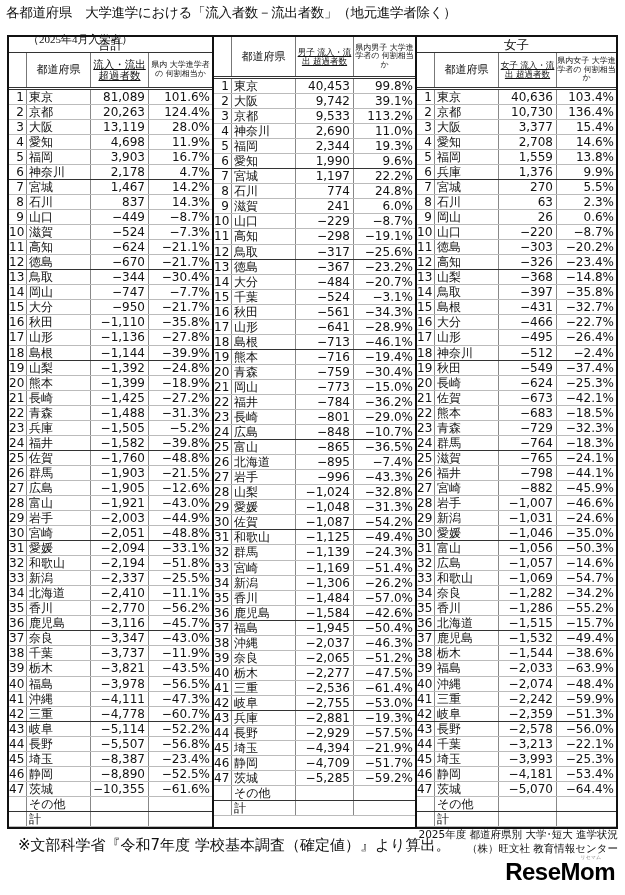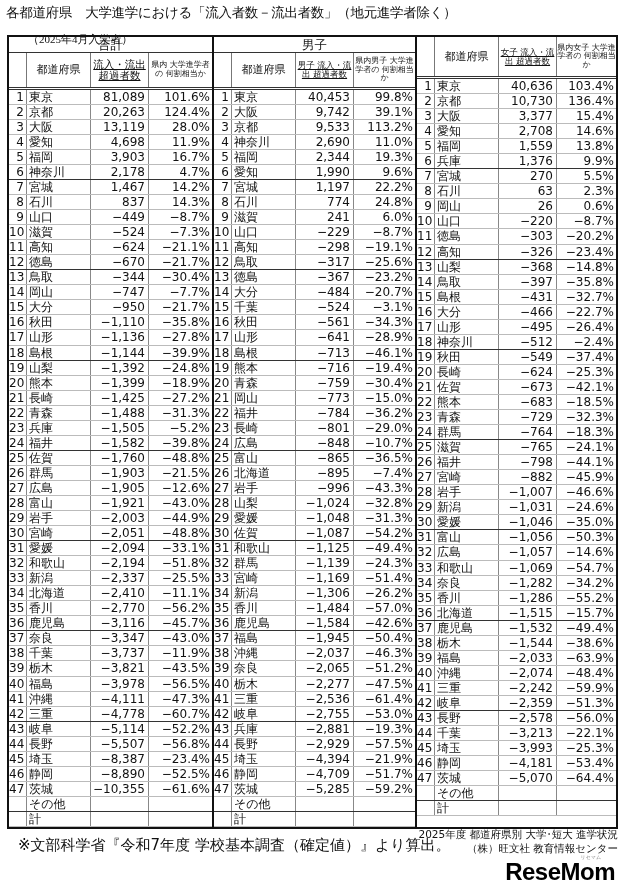--- a/index.html
+++ b/index.html
@@ -344,21 +344,20 @@
         </div>
         <div class="row">
           <div class="c-no"></div>
           <div class="c-pref">計</div>
           <div class="c-num"></div>
           <div class="c-pct"></div>
         </div>
       </div>
   </div>
   <div class="panel p2">
-    <div class="ghead">男子</div>
     <div class="chead">
       <div class="c-no"></div>
       <div class="c-pref h-pref">都道府県</div>
       <div class="c-num h-num small">男子 流入・流出 超過者数</div>
       <div class="c-pct h-pct">県内男子 大学進学者の 何割相当か</div>
     </div>
     <div class="rows">
         <div class="row">
           <div class="c-no">1</div>
           <div class="c-pref">東京</div>
@@ -649,20 +648,21 @@
         </div>
         <div class="row">
           <div class="c-no"></div>
           <div class="c-pref">計</div>
           <div class="c-num"></div>
           <div class="c-pct"></div>
         </div>
       </div>
   </div>
   <div class="panel p3">
+    <div class="ghead">女子</div>
     <div class="chead">
       <div class="c-no"></div>
       <div class="c-pref h-pref">都道府県</div>
       <div class="c-num h-num small">女子 流入・流出 超過者数</div>
       <div class="c-pct h-pct">県内女子 大学進学者の 何割相当か</div>
     </div>
     <div class="rows">
         <div class="row">
           <div class="c-no">1</div>
           <div class="c-pref">東京</div>

